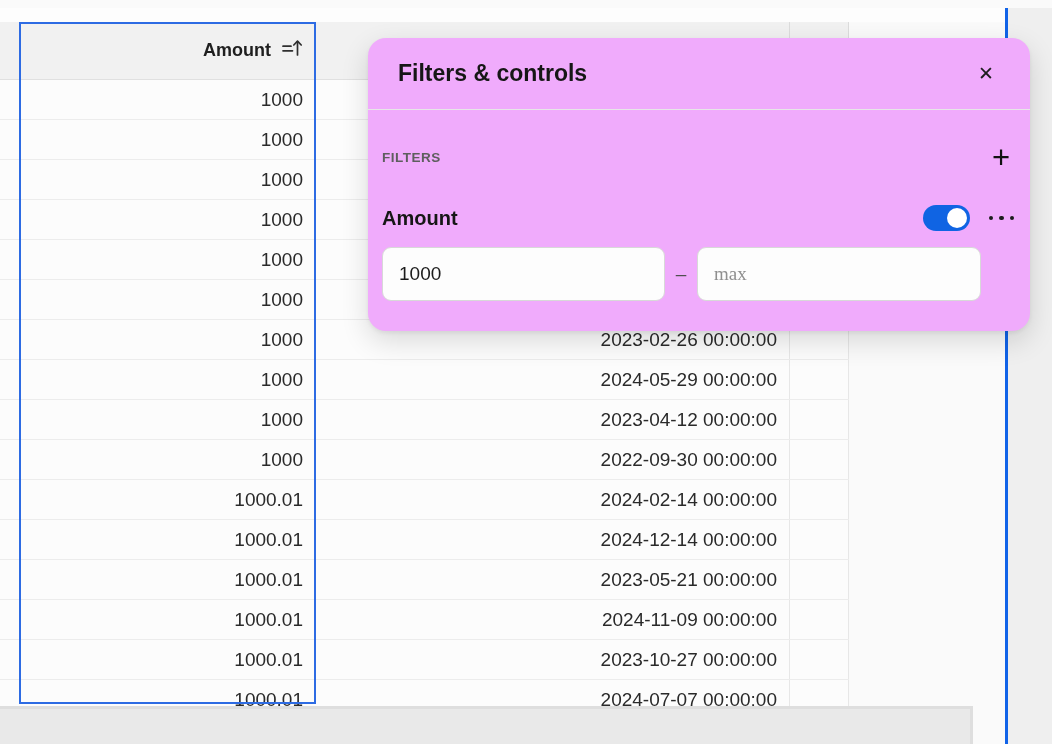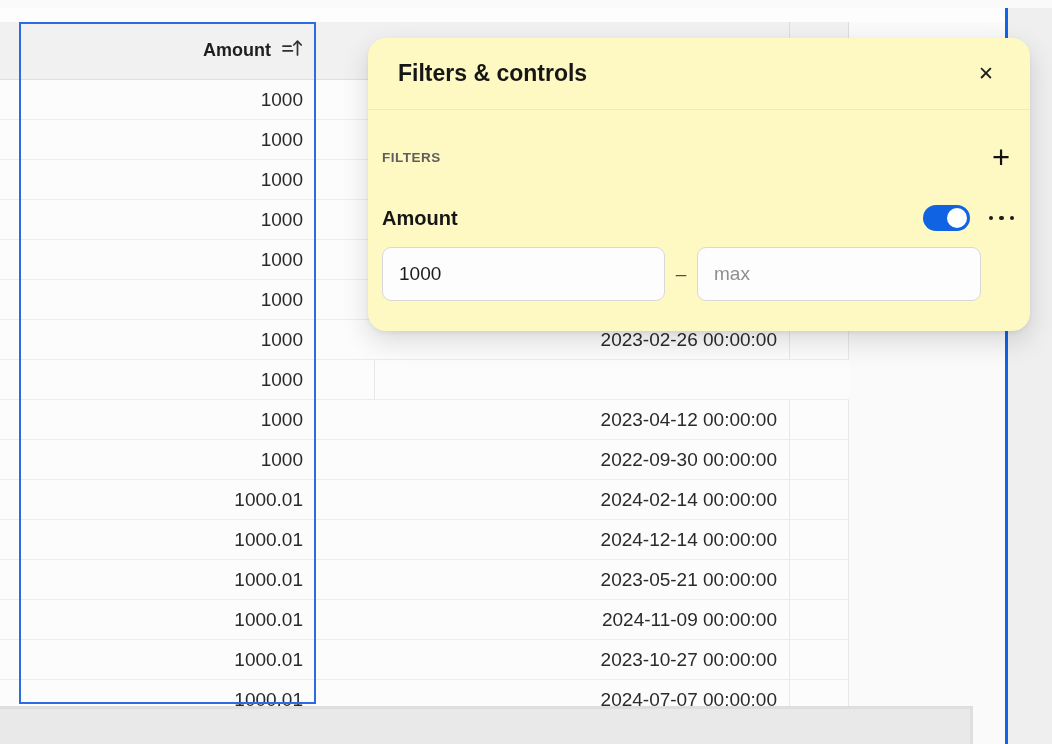--- a/index.html
+++ b/index.html
@@ -57,21 +57,21 @@
     background: var(--divider-blue, #1163e8); z-index: 4;
   }
   .right-area {
     position: absolute; left: 1008px; top: 0; width: 44px; height: 744px;
     background: #efefef; z-index: 3;
   }
 
   
   .panel {
     position: absolute; left: 368px; top: 30px; width: 662px; height: 293px;
-    background: #fef9c3; border-radius: 18px;
+    background: #f0abfc; border-radius: 18px;
     box-shadow: 0 2px 4px rgba(0,0,0,0.06), 0 10px 28px rgba(0,0,0,0.14);
     z-index: 10;
   }
   .panel-header {
     height: 72px; padding: 0 30px;
     display: flex; align-items: center; justify-content: space-between;
     border-bottom: 1px solid #e7e7e7;
   }
   .panel-title { font-size: 23px; font-weight: 700; color: #161616; }
   .close-btn {
@@ -112,21 +112,21 @@
   }
   .more-btn .dot { width: 4.5px; height: 4.5px; border-radius: 50%; background: #1c1c1c; }
   .inputs-row { margin-top: 12px; display: flex; align-items: center; }
   .range-input {
     height: 54px; border: 1px solid #d8d8d8; border-radius: 9px;
     background: #fdfdfd; padding: 0 16px; font-size: 19px; color: #1c1c1c;
     font-family: "Liberation Sans", "DejaVu Sans", sans-serif; outline: none;
   }
   .range-input::placeholder { color: #8f8f8f; }
   .range-input.min { width: 283px; }
-  .range-input.max { width: 284px; }
+  .range-input.max { width: 284px; font-family: Liberation Serif, serif; }
   .range-sep { width: 32px; text-align: center; font-size: 19px; color: #4f4f4f; }
 
   .sort-icon { display: inline-block; }
 </style>
 </head>
 <body>
 
 <div class="stage">
 
   <div class="table-region">
@@ -188,20 +188,21 @@
         </div>
         <div class="trow">
           <div class="cell sliver"></div>
           <div class="cell amount">1000</div>
           <div class="cell date">2023-02-26 00:00:00</div>
           <div class="cell empty"></div>
         </div>
         <div class="trow">
           <div class="cell sliver"></div>
           <div class="cell amount">1000</div>
+          <div class="cell date">2024-05-29 00:00:00</div>
           <div class="cell empty"></div>
         </div>
         <div class="trow">
           <div class="cell sliver"></div>
           <div class="cell amount">1000</div>
           <div class="cell date">2023-04-12 00:00:00</div>
           <div class="cell empty"></div>
         </div>
         <div class="trow">
           <div class="cell sliver"></div>

